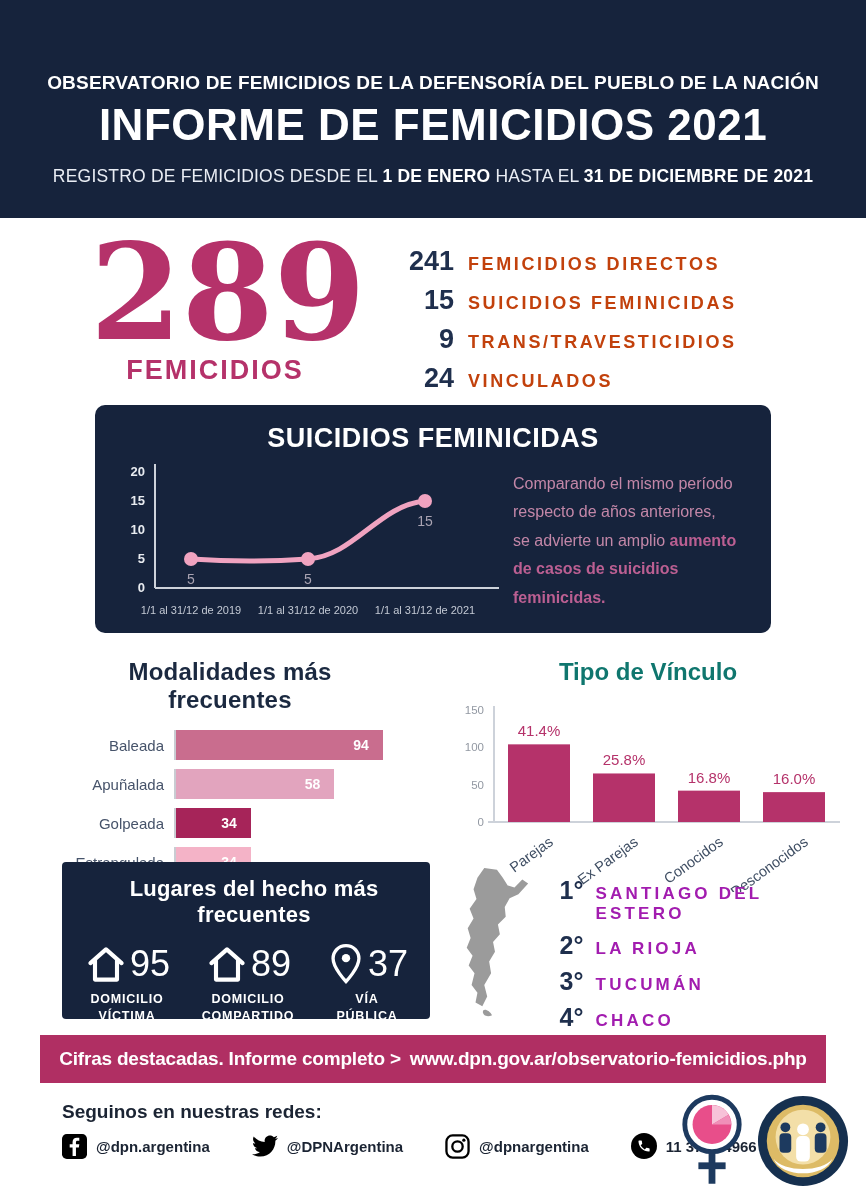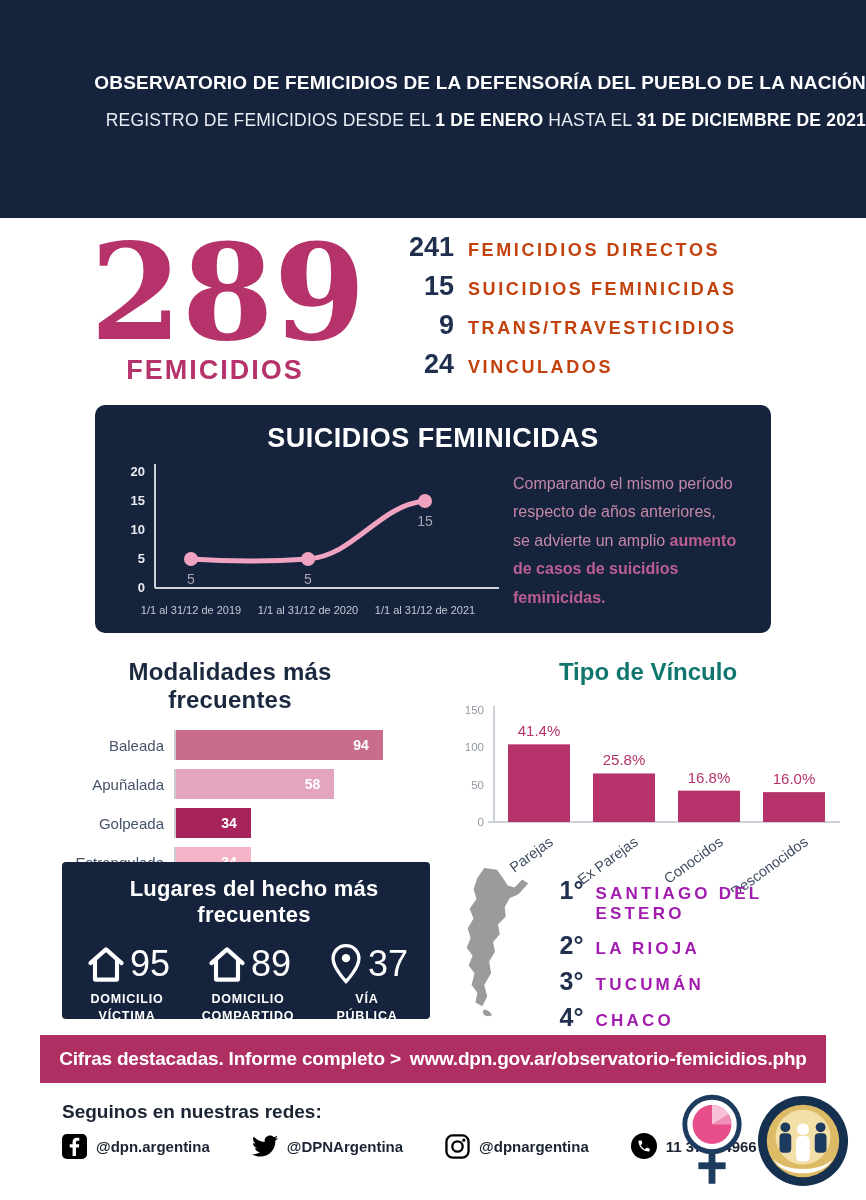--- a/index.html
+++ b/index.html
@@ -1,31 +1,31 @@
 <!DOCTYPE html>
 <html><head>
 <meta charset="utf-8">
 <style>
   * { margin:0; padding:0; box-sizing:border-box; }
   body { background:#ffffff; font-family:"Liberation Sans", sans-serif; }
   .page { position:relative; width:866px; height:1200px; background:#ffffff; overflow:hidden; margin:0 auto; }
 
   
-  .header { position:absolute; top:0; left:0; width:866px; height:218px; background:#16233c; color:#fff; text-align:right; }
+  .header { position:absolute; top:0; left:0; width:866px; height:218px; background:#16233c; color:#fff; text-align:center; }
   .header .eyebrow { margin-top:72px; font-size:19px; font-weight:700; letter-spacing:0.2px; }
   .header .title { margin-top:6px; font-size:44px; font-weight:700; letter-spacing:0.5px; }
   .header .subtitle { margin-top:16px; font-size:17.5px; color:#e9edf4; letter-spacing:0.2px; }
   .header .subtitle .b { font-weight:700; color:#ffffff; }
 
   
   .summary { position:absolute; top:232px; left:90px; width:720px; display:flex; }
   .big-block { width:250px; text-align:center; }
   .big-number { font-family:"DejaVu Serif", serif; font-weight:700; font-size:132px; line-height:0.92; color:#b5326a; }
   .big-label { margin-top:2px; font-size:27px; font-weight:700; letter-spacing:2px; color:#b5326a; }
-  .summary-list { margin-left:62px; }
+  .summary-list { margin-left:62px; margin-top:14px; }
   .summary-row { display:flex; align-items:baseline; margin-bottom:8px; }
   .summary-num { width:52px; text-align:right; font-size:27px; font-weight:700; color:#1f2f4d; margin-right:14px; }
   .summary-label { font-size:18px; font-weight:700; letter-spacing:2.6px; color:#c2410c; }
 
   
   .suicides { position:absolute; top:405px; left:95px; width:676px; height:228px; background:#16233c; border-radius:10px; color:#fff; }
   .suicides-title { text-align:center; margin-top:18px; font-size:27px; font-weight:700; letter-spacing:0.5px; }
   .suicides-body { display:flex; margin-top:2px; padding:0 24px 0 8px; }
   .note { width:224px; margin-top:14px; font-size:16px; line-height:1.78; color:#c387a8; }
   .note .b { font-weight:700; color:#bb5f92; }
@@ -74,20 +74,21 @@
 
   svg text { font-family:"Liberation Sans", sans-serif; }
 </style>
 </head>
 <body>
 
 <div class="page">
 
   <div class="header">
     <div class="eyebrow">OBSERVATORIO DE FEMICIDIOS DE LA DEFENSORÍA DEL PUEBLO DE LA NACIÓN</div>
+    <div class="title">INFORME DE FEMICIDIOS 2021</div>
     <div class="subtitle">
       <span>REGISTRO DE FEMICIDIOS DESDE EL </span><span class="b">1 DE ENERO</span><span> HASTA EL </span><span class="b">31 DE DICIEMBRE DE 2021</span>
     </div>
   </div>
 
   <div class="summary">
     <div class="big-block">
       <div class="big-number">289</div>
       <div class="big-label">FEMICIDIOS</div>
     </div>

